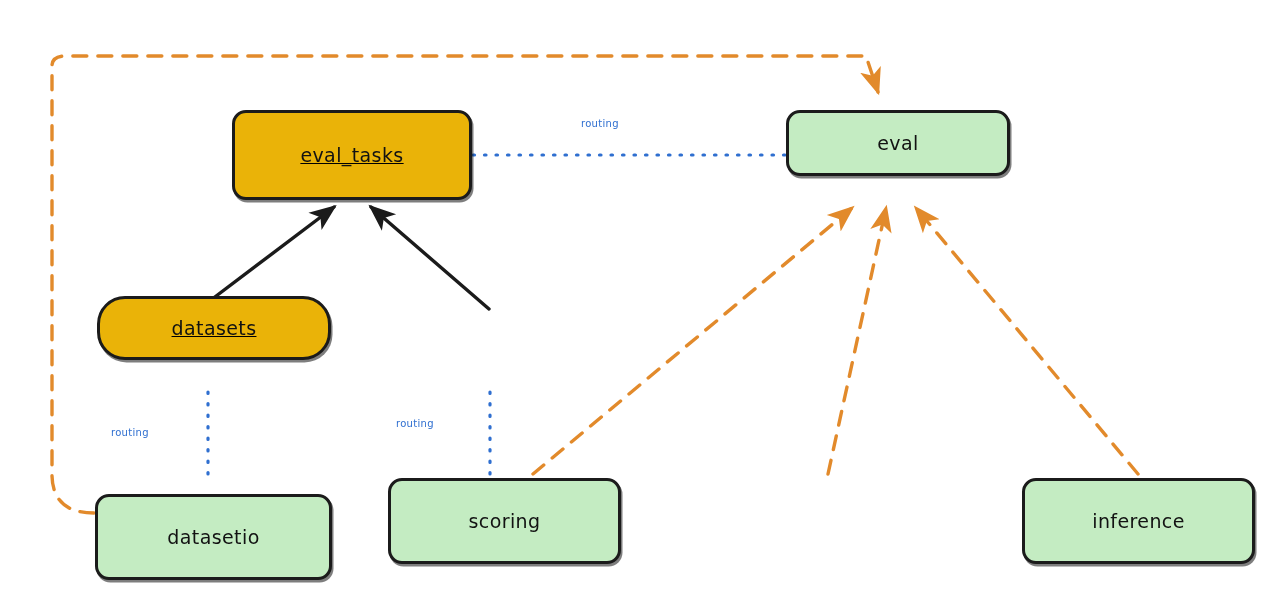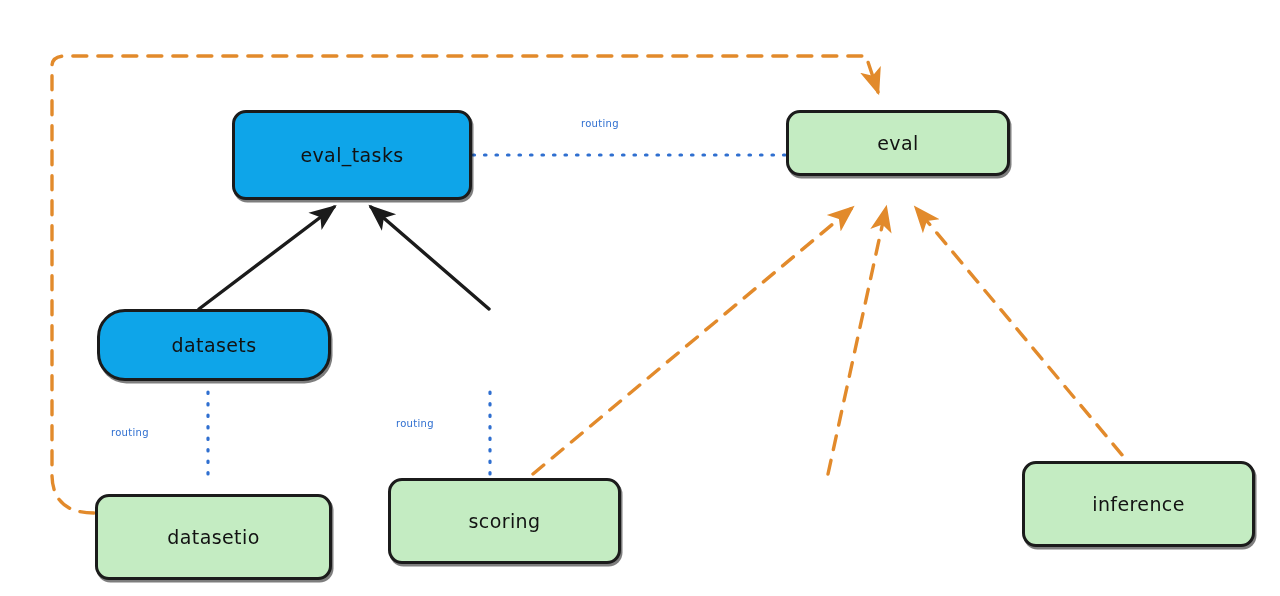--- a/index.html
+++ b/index.html
@@ -36,21 +36,21 @@
     box-shadow: 1.5px 2.5px 0 0 rgba(20,20,20,0.55);
   }
   .node .label {
     font-family: "DejaVu Sans", sans-serif;
     font-size: 19px;
     letter-spacing: 0.4px;
     color: #121212;
     white-space: nowrap;
     pointer-events: none;
   }
-  .node.blue { background: #0ea5e9; }
+  .node.blue { background: #eab308; text-decoration: underline; }
   .node.green { background: #c4ecc2; }
 
   .edge-label {
     position: absolute;
     font-family: "DejaVu Sans", sans-serif;
     font-size: 10px;
     color: #2f6fd0;
     z-index: 4;
     white-space: nowrap;
     letter-spacing: 0.3px;
@@ -93,35 +93,35 @@
   </svg>
 
   <div class="node blue" style="left:232px; top:110px; width:240px; height:90px;">
     <span class="label">eval_tasks</span>
   </div>
 
   <div class="node green" style="left:786px; top:110px; width:224px; height:66px;">
     <span class="label">eval</span>
   </div>
 
-  <div class="node blue" style="left:97px; top:309px; width:234px; height:72px;border-radius:28px;">
+  <div class="node blue" style="left:97px; top:296px; width:234px; height:64px;border-radius:28px;">
     <span class="label">datasets</span>
   </div>
 
 
   <div class="node green" style="left:95px; top:478px; width:237px; height:86px;margin-top:16px;">
     <span class="label">datasetio</span>
   </div>
 
   <div class="node green" style="left:388px; top:478px; width:233px; height:86px;">
     <span class="label">scoring</span>
   </div>
 
 
-  <div class="node green" style="left:1022px; top:461px; width:233px; height:86px;">
+  <div class="node green" style="left:1022px; top:478px; width:233px; height:86px;">
     <span class="label">inference</span>
   </div>
 
   <div class="edge-label" style="left:578px; top:118px;">routing</div>
   <div class="edge-label" style="left:108px; top:427px;">routing</div>
   <div class="edge-label" style="left:393px; top:418px;">routing</div>
 
 </div>
 
 </body></html>

